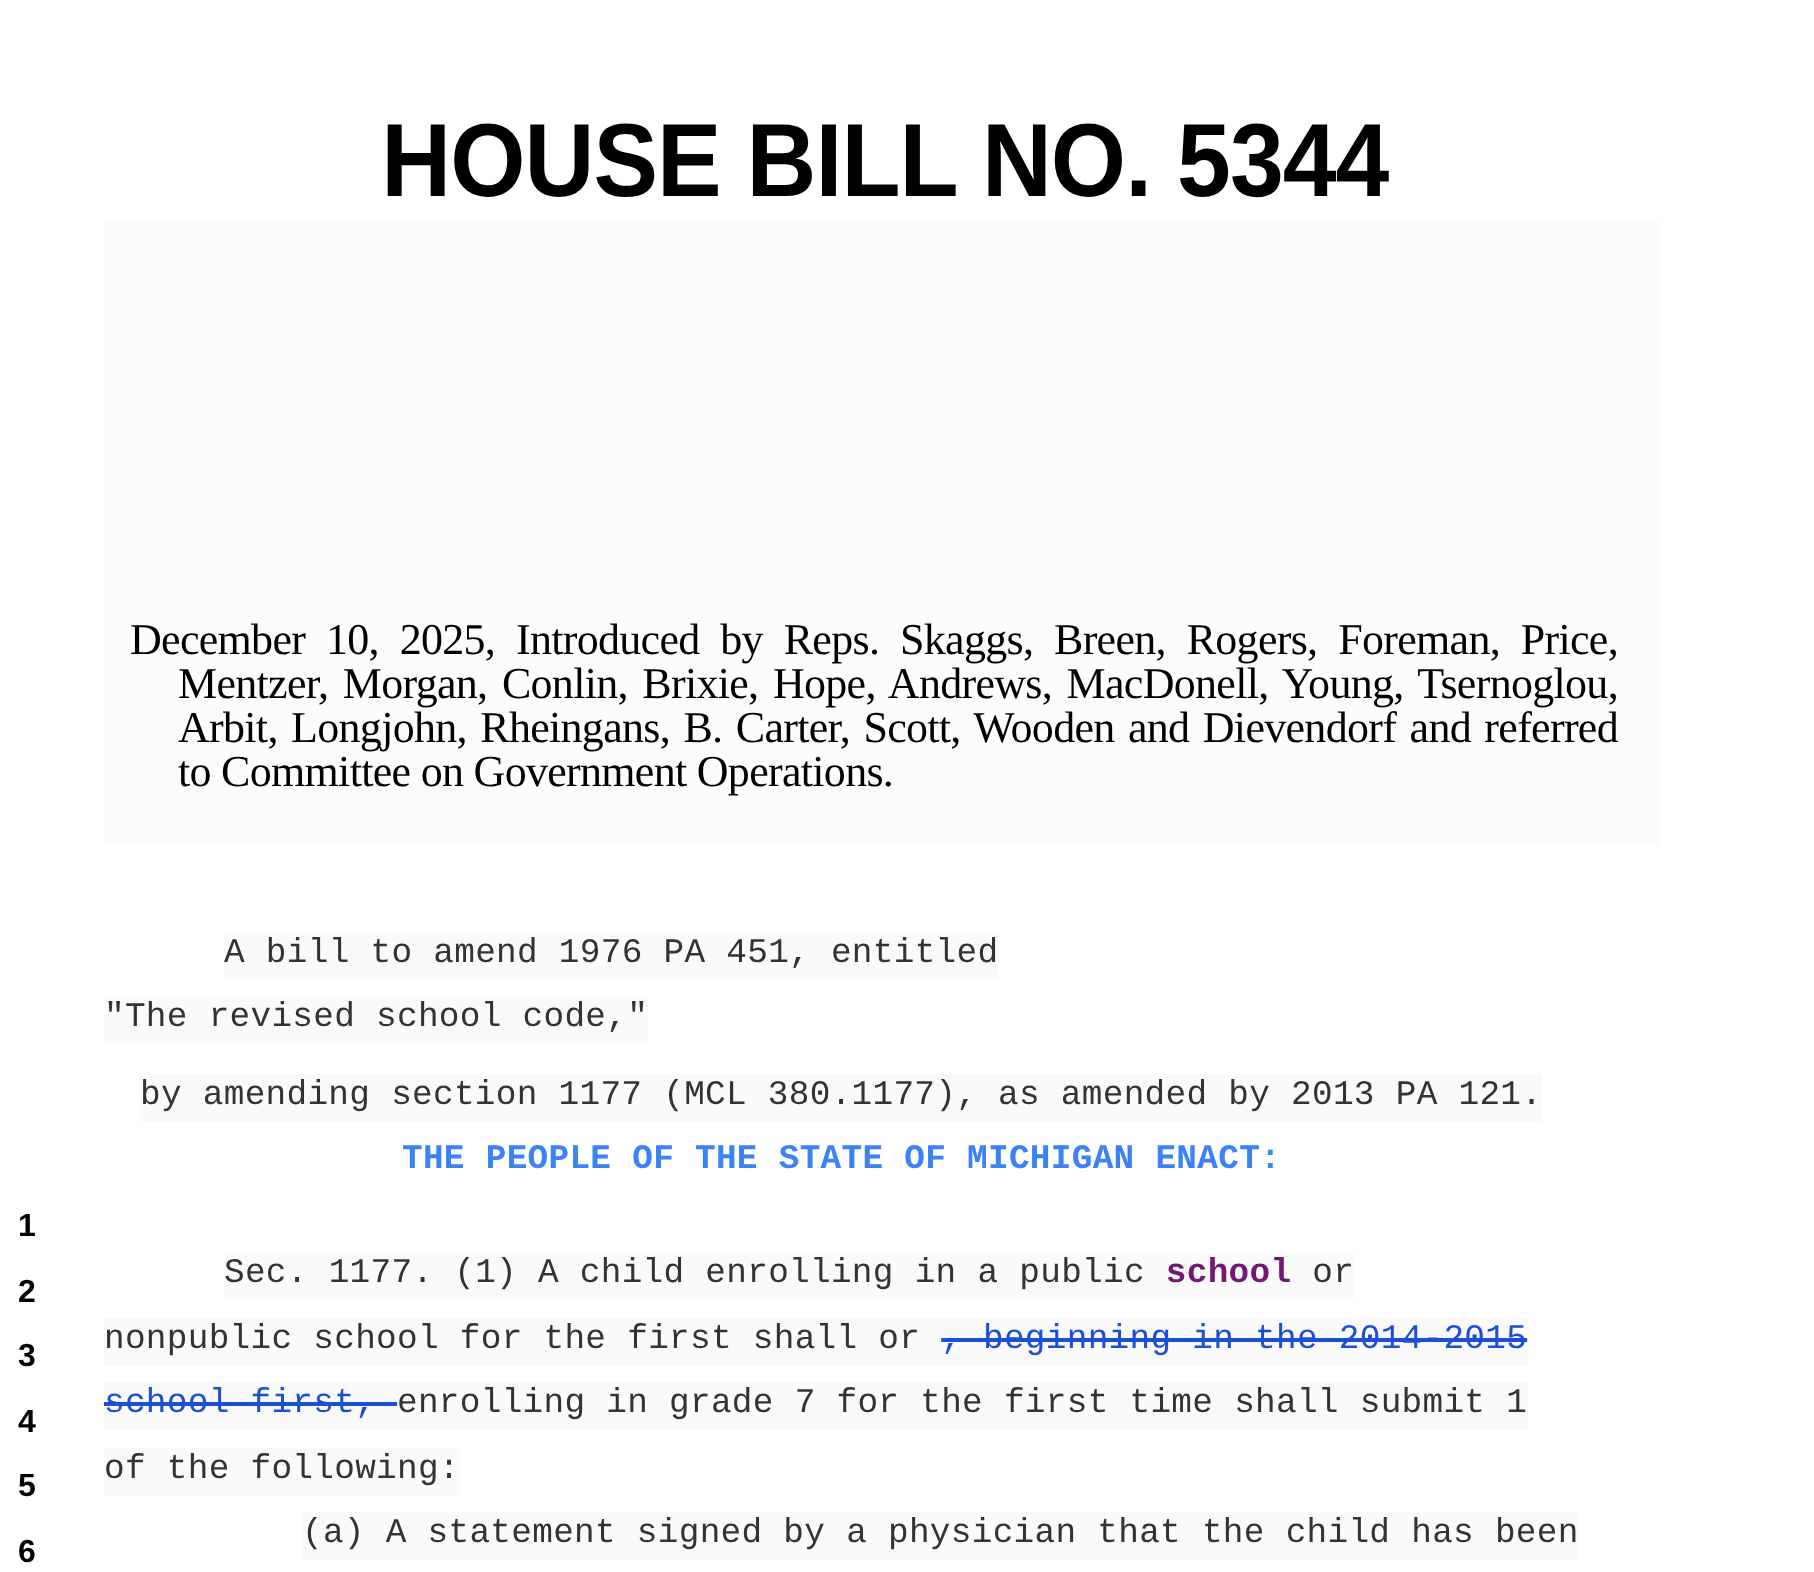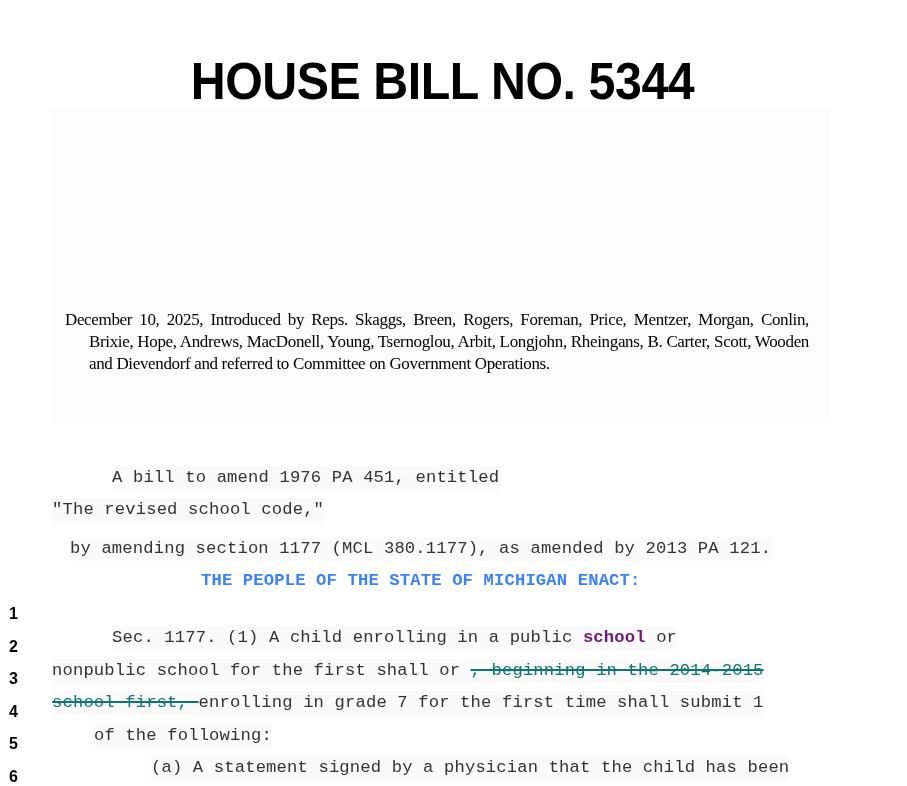--- a/index.html
+++ b/index.html
@@ -27,21 +27,21 @@
       position: absolute;
       left: 52px; top: 110px;
       width: 778px; height: 313px;
       background: #fcfcfc;
     }
     .intro {
       position: absolute;
       left: 65px; top: 309px;
       width: 744px;
       font-family: "Liberation Serif", serif;
-      font-size: 17px;
+      font-size: 22px;
       line-height: 22px;
       text-align: justify;
       text-indent: -24px;
       padding-left: 24px;
       box-sizing: border-box;
       letter-spacing: -0.35px;
     }
     .mono {
       font-family: "Liberation Mono", monospace;
       font-size: 17.2px;
@@ -62,21 +62,21 @@
     }
     .ln {
       position: absolute;
       left: 9px;
       width: 16px;
       font-family: "Liberation Sans", sans-serif;
       font-weight: bold;
       font-size: 16px;
       color: #000;
     }
-    .struck { text-decoration: line-through; text-decoration-thickness: 1.5px; color: #0f766e; }
+    .struck { text-decoration: line-through; text-decoration-thickness: 1.5px; color: #1d4ed8; }
     .bold-word { font-weight: bold; color: #701a75; }
     .enact {
       font-weight: bold;
       color: #3b82f6;
       background: transparent;
     }
   </style>
 </head>
 <body>
 
@@ -110,21 +110,21 @@
   <span class="txt" style="left:52px;"><span>nonpublic school for the first shall or </span><span class="struck">, beginning in the 2014-2015</span></span>
 </div>
 
 <div class="row mono" style="top:643px;">
   <span class="ln">3</span>
   <span class="txt" style="left:52px;"><span class="struck">school first, </span><span>enrolling in grade 7 for the first time shall submit 1</span></span>
 </div>
 
 <div class="row mono" style="top:676px;">
   <span class="ln">4</span>
-  <span class="txt" style="left:52px;margin-left:42px;">of the following:</span>
+  <span class="txt" style="left:52px;">of the following:</span>
 </div>
 
 <div class="row mono" style="top:708px;">
   <span class="ln">5</span>
   <span class="txt" style="left:115px;margin-left:36px;">(a) A statement signed by a physician that the child has been</span>
 </div>
 
 <div class="row mono" style="top:741px;">
   <span class="ln">6</span>
   

